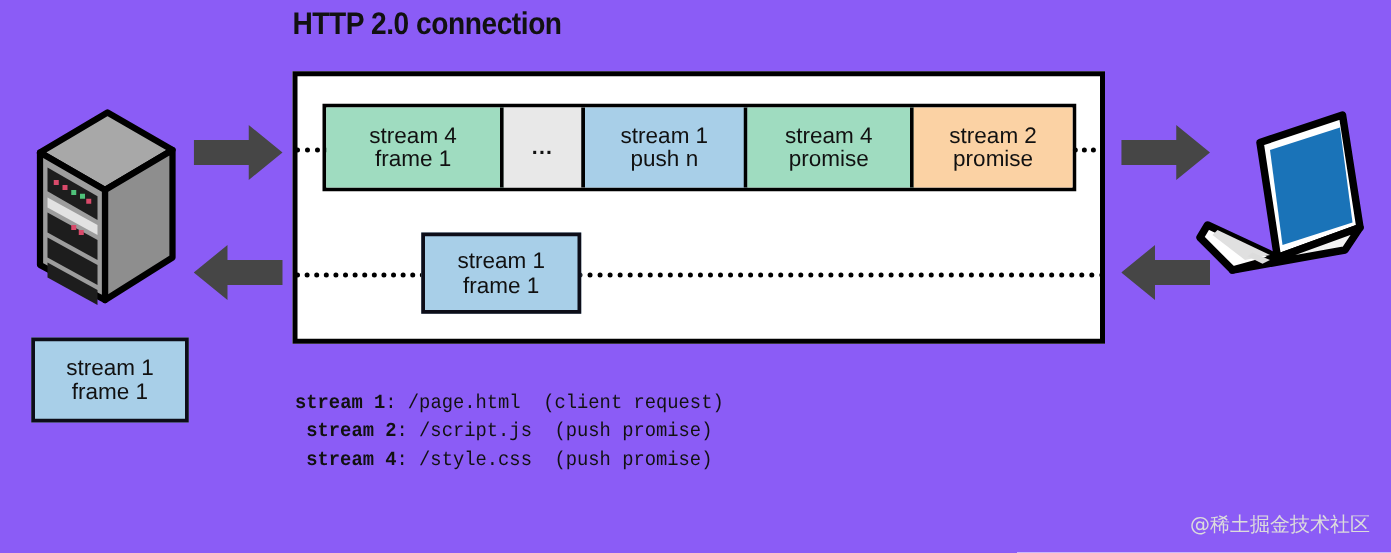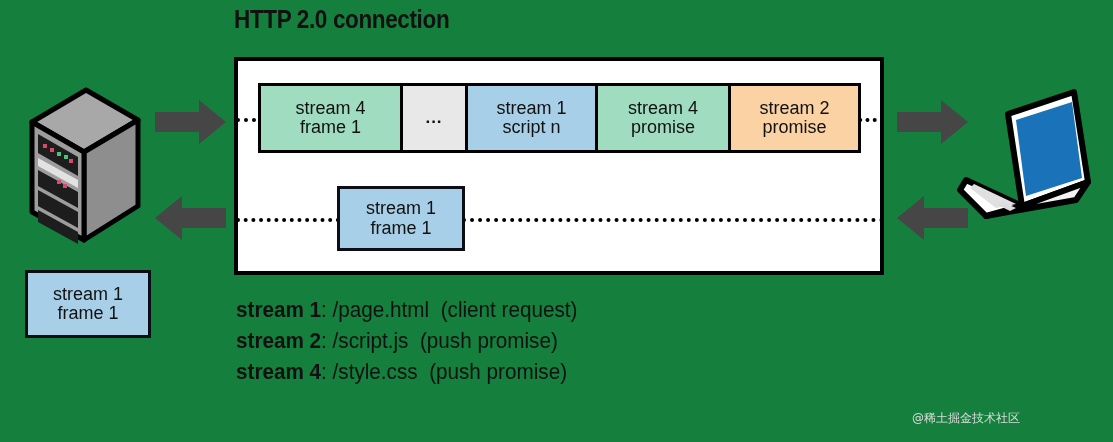--- a/index.html
+++ b/index.html
@@ -7,22 +7,23 @@
     padding: 0;
     background: #ffffff;
   }
   body {
     font-family: "Liberation Sans", sans-serif;
   }
   #canvas {
     position: relative;
     width: 1113px;
     height: 442px;
-    background: #15803d;
+    background: #8b5cf6;
     overflow: hidden;
+    text-align: center;
   }
 
   
   .title {
     position: absolute;
     left: 234px;
     top: 5px;
     font-size: 25px;
     font-weight: bold;
     letter-spacing: -0.4px;
@@ -132,41 +133,41 @@
   }
 
   
   .server  { position: absolute; left: 24px;  top: 84px; }
   .laptop  { position: absolute; left: 956px; top: 84px; }
 
   
   .legend {
     position: absolute;
     left: 236px;
-    top: 297px;
-    font-size: 22px;
-    color: #111111;
-    font-family: Liberation Sans, sans-serif;
+    top: 313px;
+    font-size: 16px;
+    color: #111111;
+    font-family: Liberation Mono, monospace;
   }
   .legend-row {
     white-space: nowrap;
     margin-bottom: 5px;
     transform: scaleX(0.94);
     transform-origin: left center;
   }
   .legend-row .lbl { font-weight: bold; }
   .legend-row .path { }
   .legend-row .note { }
 
   
   .watermark {
     position: absolute;
-    left: 912px;
+    left: 952px;
     top: 410px;
-    font-size: 12px;
+    font-size: 16px;
     color: #dcdcdc;
     font-family: "DejaVu Sans", sans-serif;
     white-space: nowrap;
   }
 </style>
 </head>
 <body>
 
 <div id="canvas">
 
@@ -247,21 +248,21 @@
   <div class="frame-row" id="frame-row">
       <div class="frame" style="background: rgb(159, 220, 192); width: 142px;">
         <span class="l1">stream 4</span>
         <span class="l2">frame 1</span>
       </div>
       <div class="frame ellipsis" style="background: rgb(232, 232, 232); width: 65px;">
         <span class="l2">...</span>
       </div>
       <div class="frame" style="background: rgb(168, 207, 232); width: 130px;">
         <span class="l1">stream 1</span>
-        <span class="l2">script n</span>
+        <span class="l2">push n</span>
       </div>
       <div class="frame" style="background: rgb(159, 220, 192); width: 133px;">
         <span class="l1">stream 4</span>
         <span class="l2 italic">promise</span>
       </div>
       <div class="frame" style="background: rgb(251, 210, 164); width: 127px;">
         <span class="l1">stream 2</span>
         <span class="l2 italic">promise</span>
       </div>
     </div>

